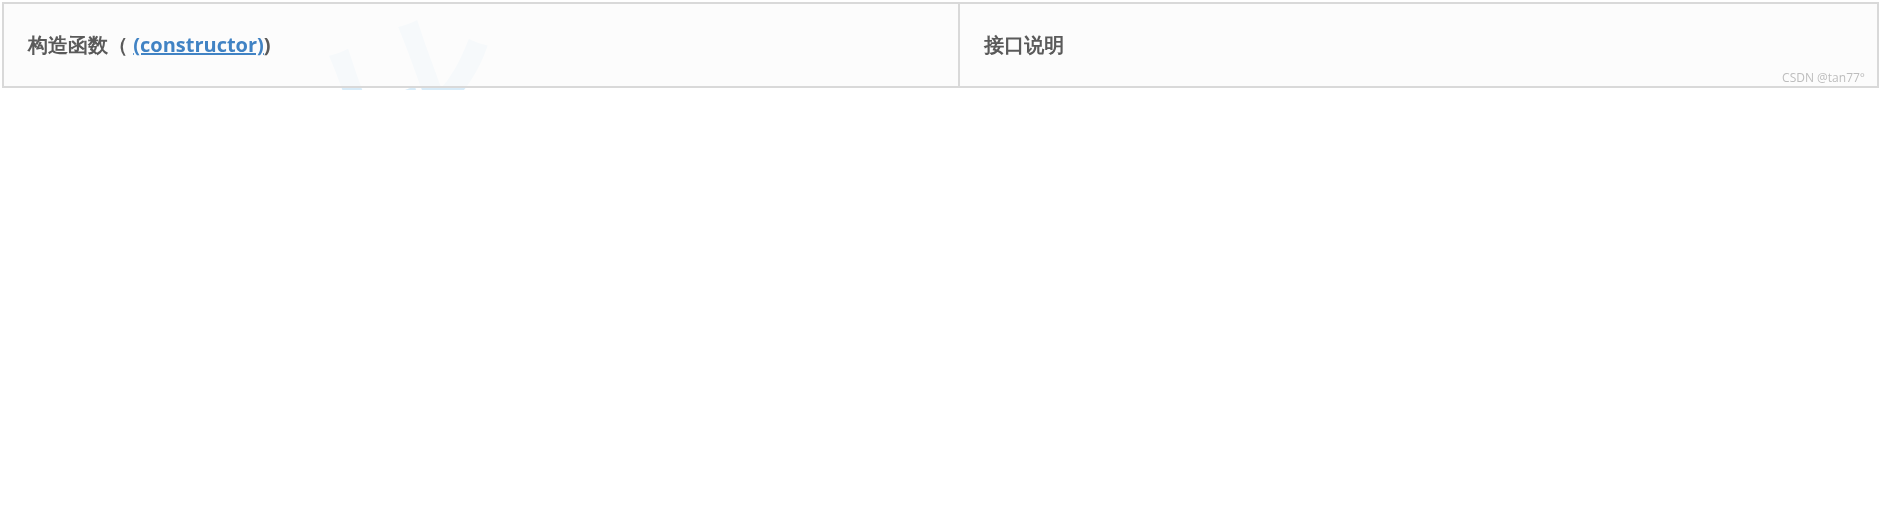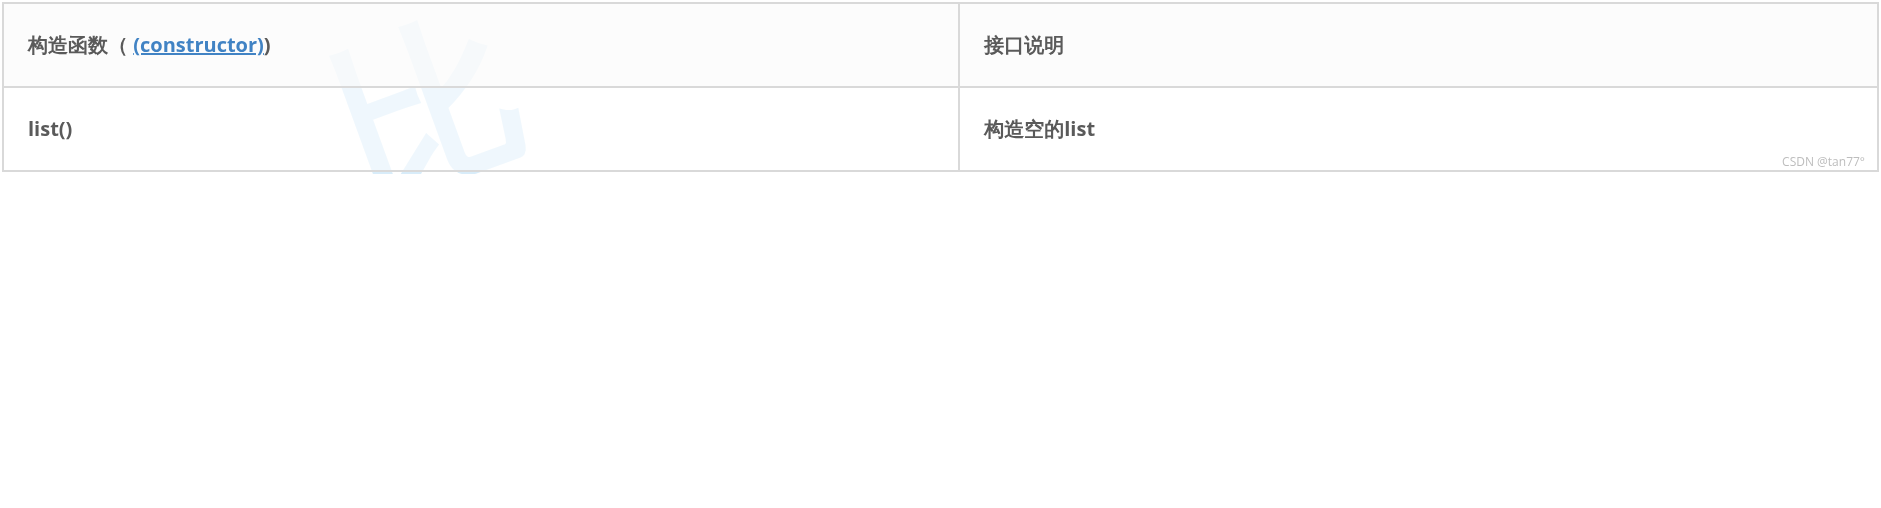--- a/index.html
+++ b/index.html
@@ -77,20 +77,16 @@
     <col class="left">
     <col class="right">
   </colgroup>
   <tbody>
     <tr class="header">
       <td>
         <span>构造函数（ </span><a href="#" class="link">(constructor)</a><span>)</span>
       </td>
       <td>接口说明</td>
     </tr>
-    <tr>
-      <td>list()</td>
-      <td>构造空的list</td>
-    </tr>
   </tbody>
 </table>
 
 <div class="credit">CSDN @tan77°</div>
 
 </body></html>

